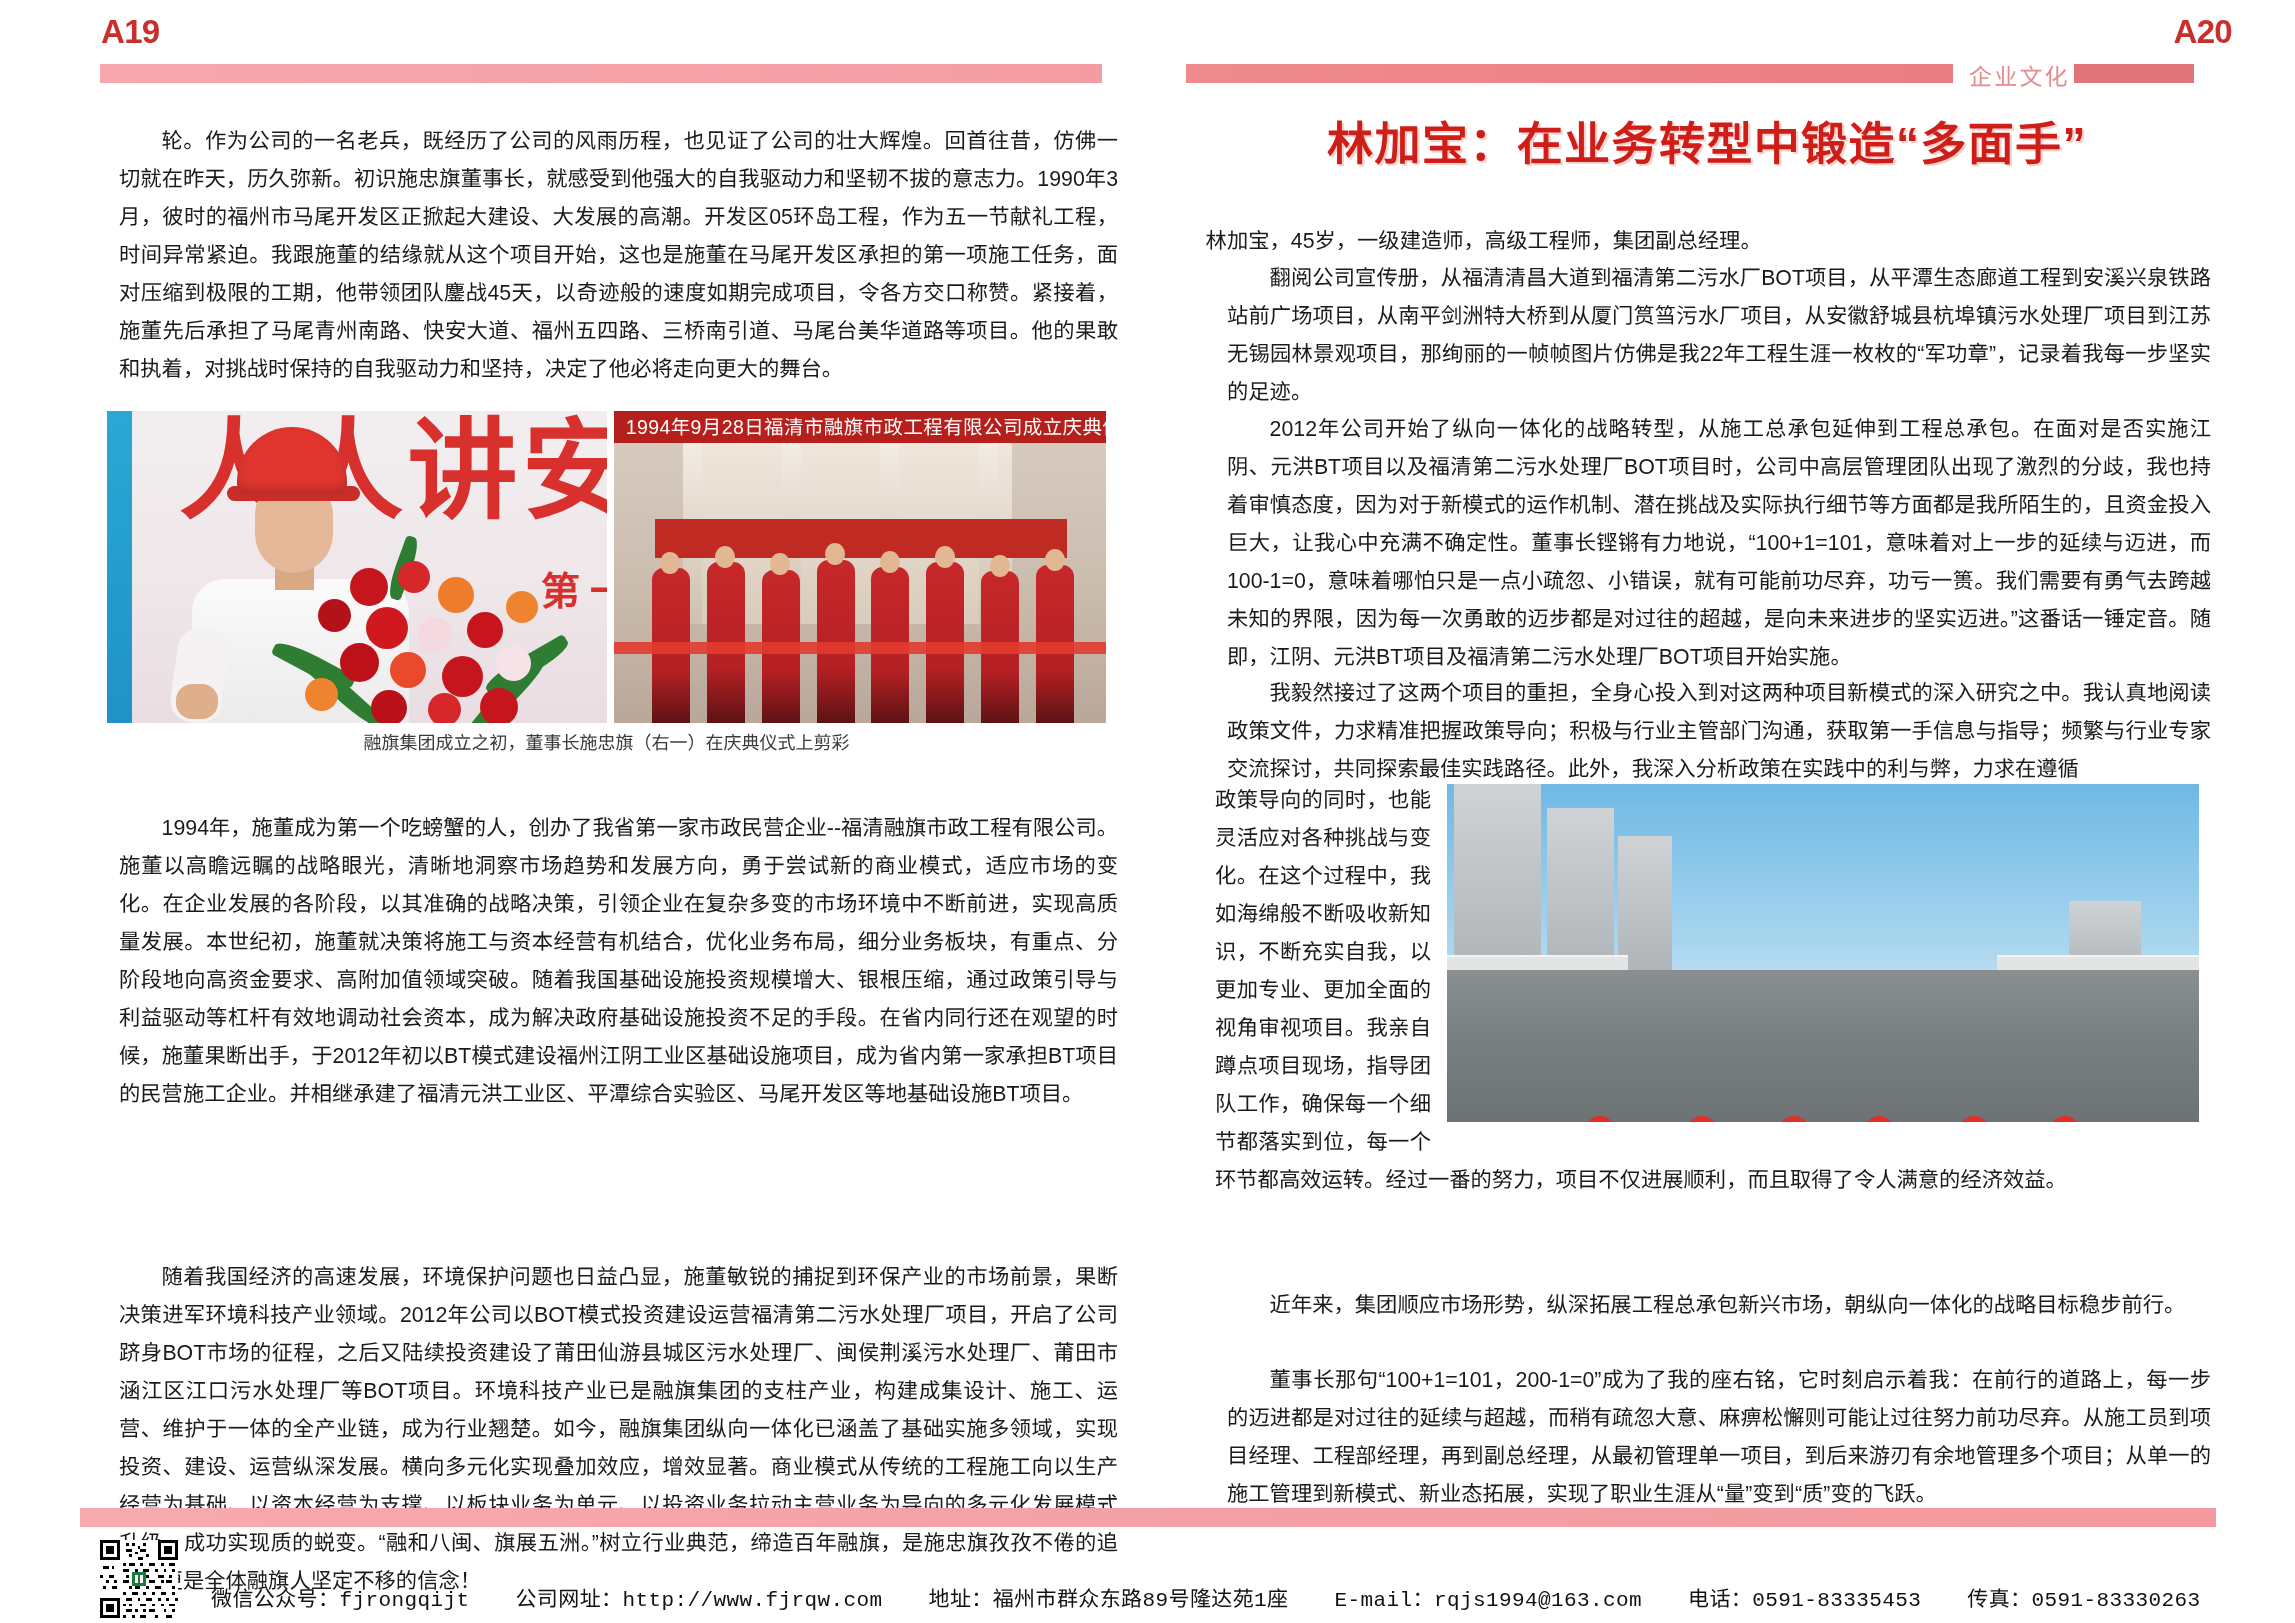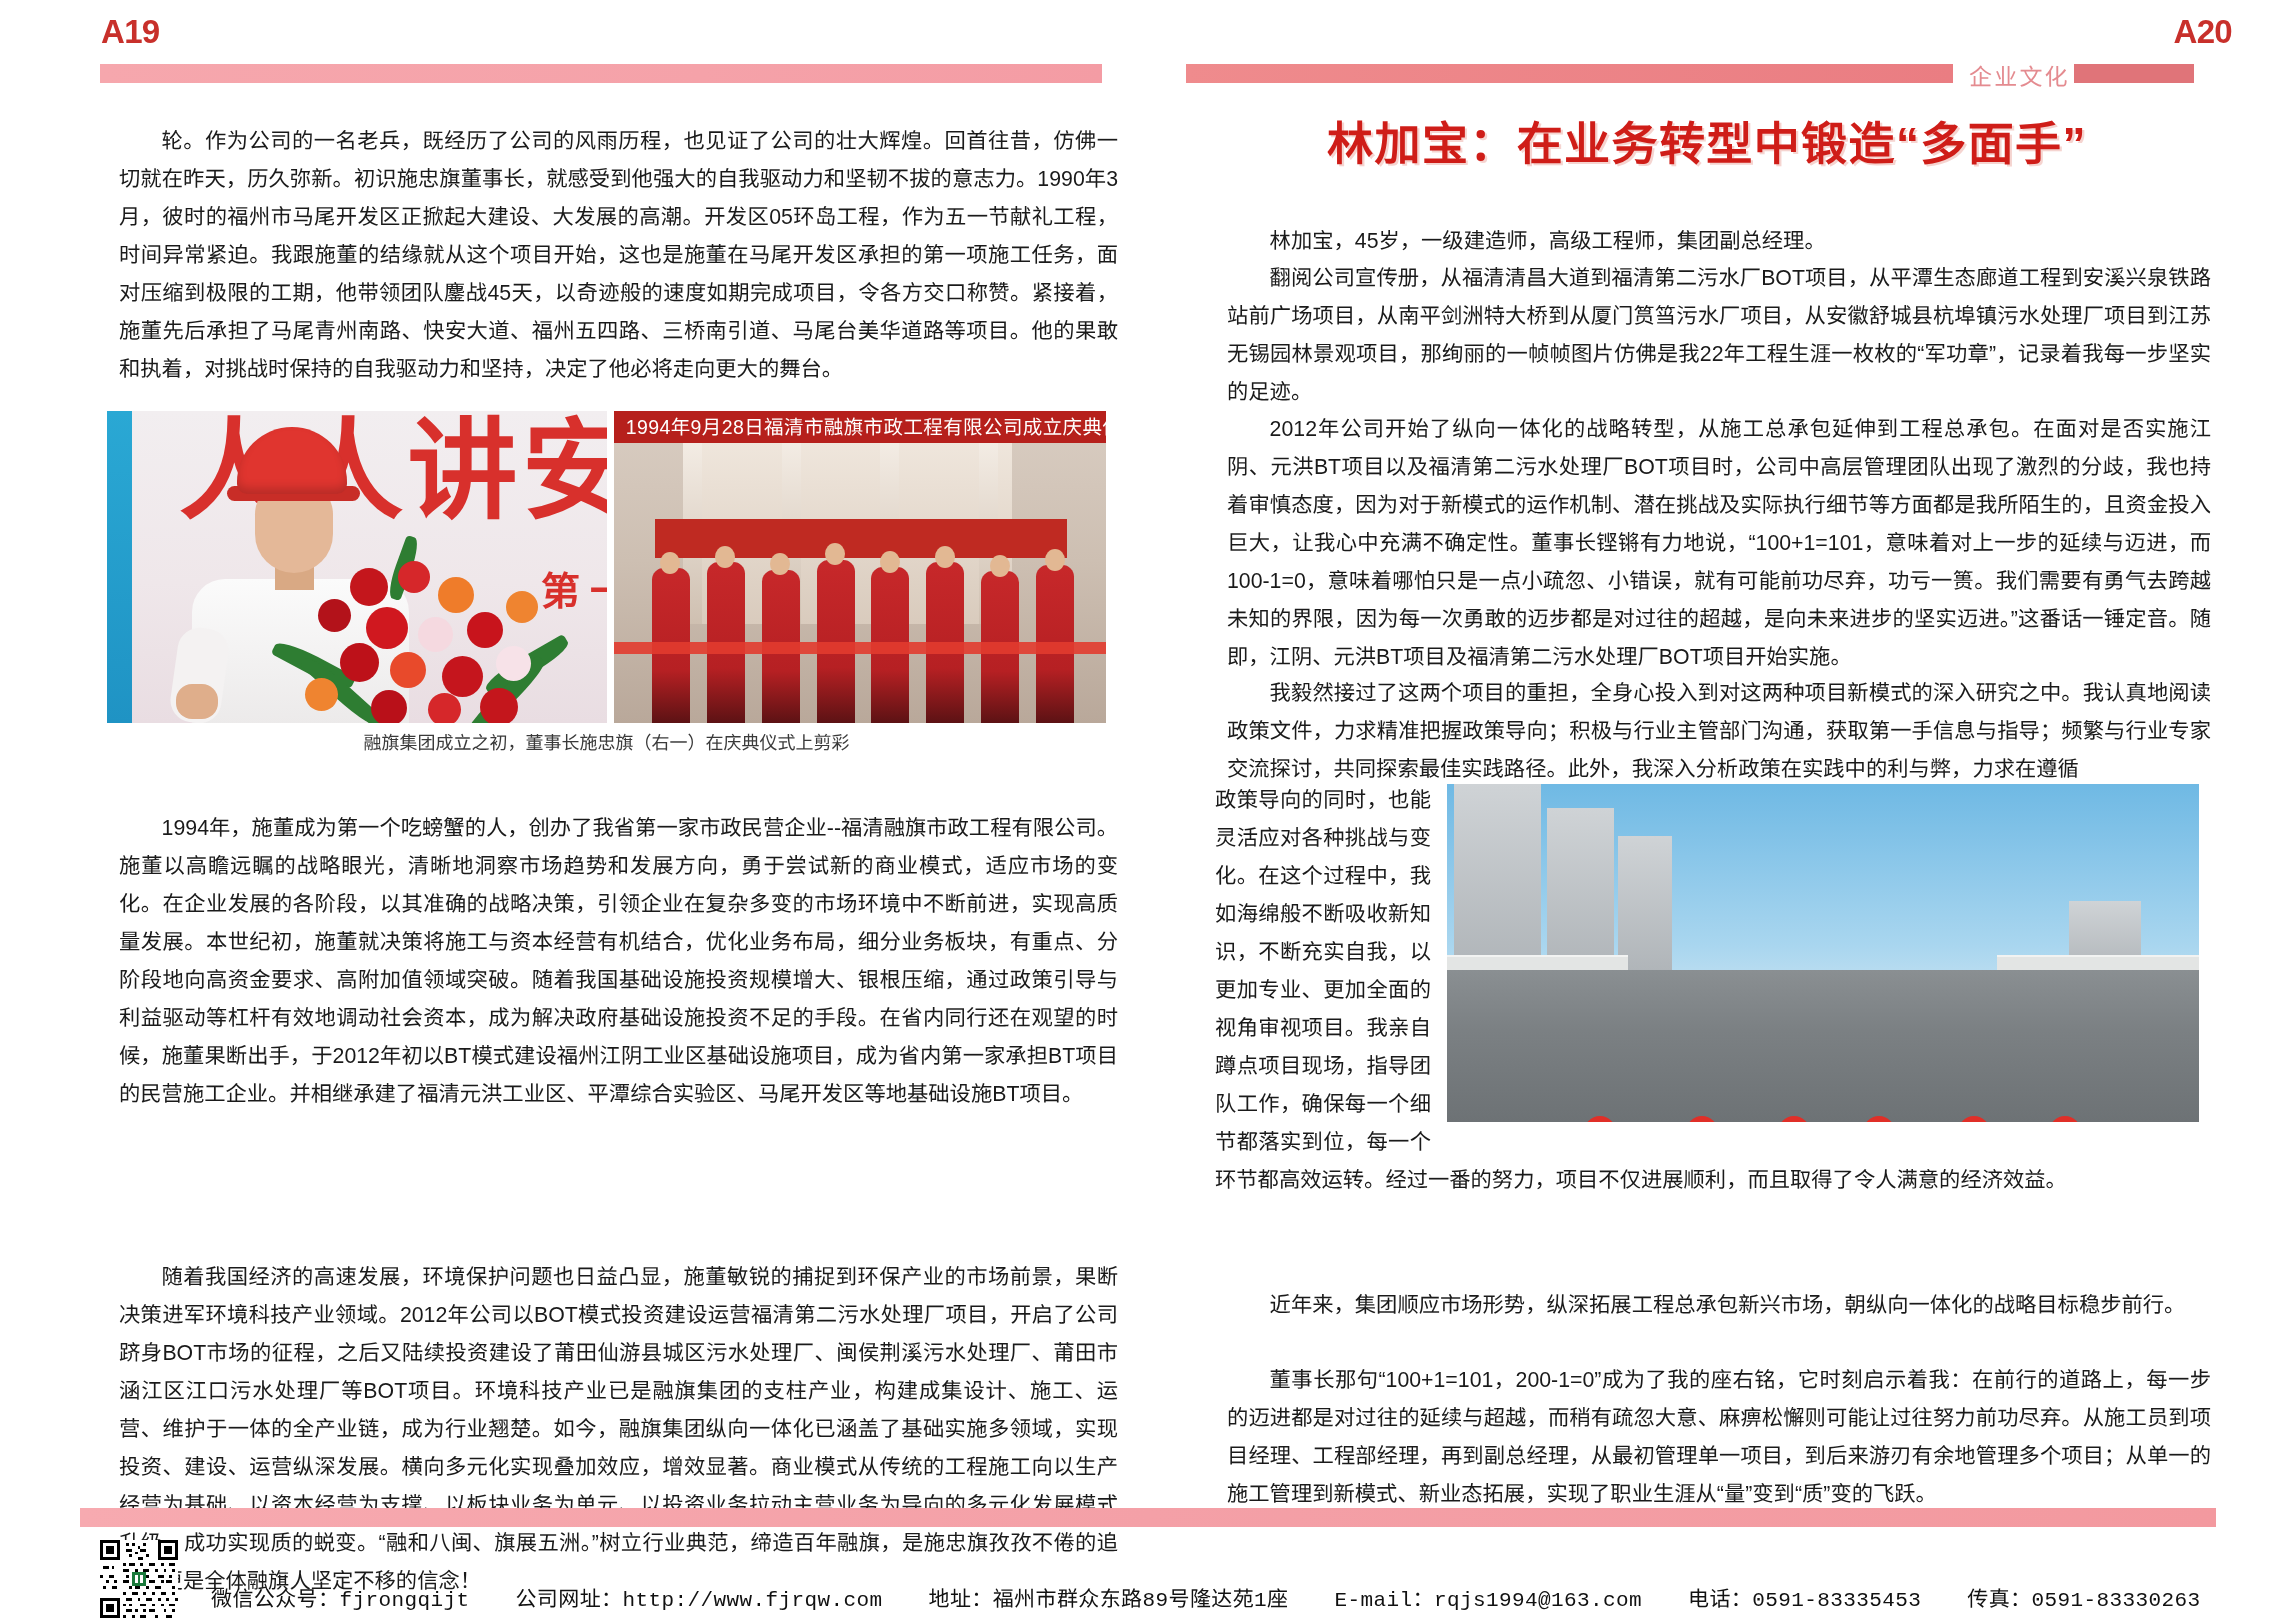--- a/index.html
+++ b/index.html
@@ -227,21 +227,21 @@
     width: 984px;
     text-align: center;
     font-size: 46px;
     font-weight: bold;
     color: #cf1d18;
     letter-spacing: 1.4px;
     font-family: "Liberation Sans", sans-serif;
     text-shadow: 2.2px 2.2px 0 rgba(232,160,150,.45);
     white-space: nowrap;
   }
-  #right-para-1 { position: absolute; left: 1215px; top: 210px; width: 984px; }
+  #right-para-1 { position: absolute; left: 1151px; top: 210px; width: 984px; }
   #right-para-2 { position: absolute; left: 1215px; top: 247px; width: 984px; }
   #right-para-3 { position: absolute; left: 1215px; top: 398px; width: 984px; }
   #right-para-4 { position: absolute; left: 1215px; top: 662px; width: 984px; }
 
   
   .wrap-zone {
     position: absolute;
     left: 1215px; top: 781px;
     width: 984px;
   }

